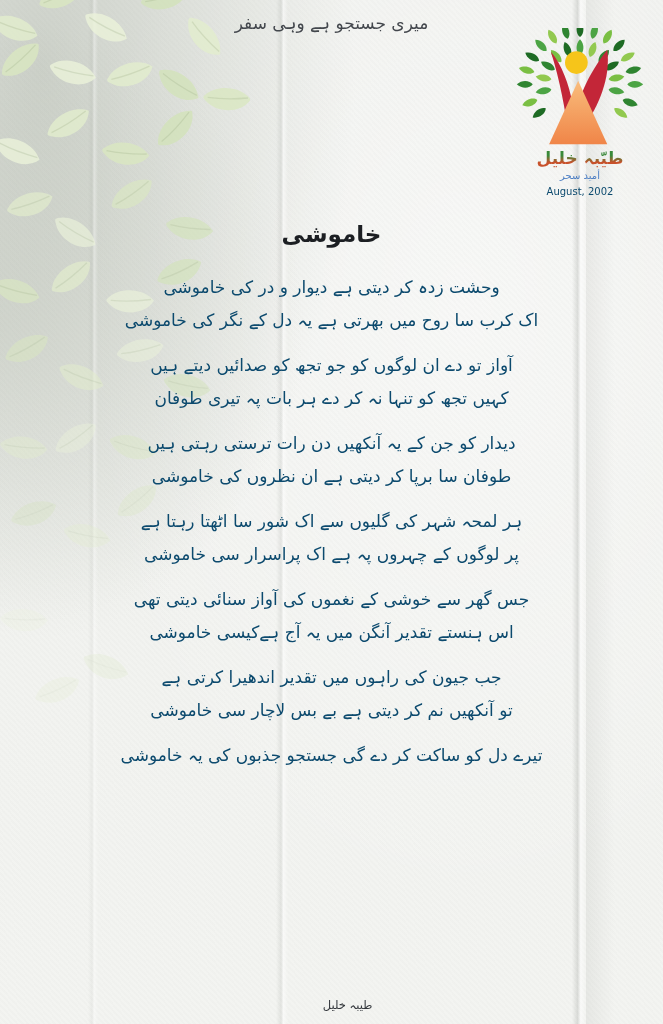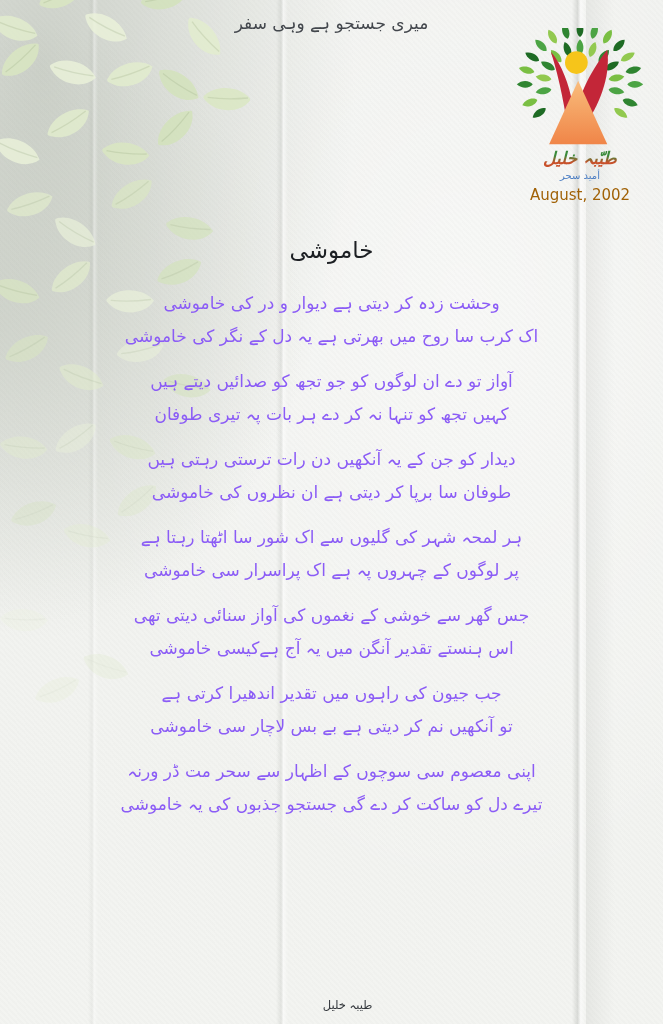--- a/index.html
+++ b/index.html
@@ -43,29 +43,29 @@
     position:absolute;bottom:12px;left:0;width:100%;text-align:center;
     font-size:11.5px;color:#33373c;direction:rtl;padding-left:16px;
   }
   
   .logo-block{position:absolute;top:28px;left:505px;width:150px;text-align:center;}
   .tree-svg{width:128px;height:120px;display:block;margin:0 auto;}
   .logo-name{
     font-size:17px;font-weight:bold;direction:rtl;line-height:1.2;
     background:linear-gradient(to bottom,#3a8a3a 38%,#c8512b 72%);
     -webkit-background-clip:text;background-clip:text;
-    -webkit-text-fill-color:transparent;color:#3a8a3a;font-style:italic;
+    -webkit-text-fill-color:transparent;color:#3a8a3a;
   }
   .logo-subtitle{font-size:10px;color:#4d7fc4;direction:rtl;margin-top:2px;}
-  .logo-date{font-size:15px;color:#a16207;margin-top:5px;}
+  .logo-date{font-size:10px;color:#0c4a6e;margin-top:5px;}
   
   .poem{position:absolute;top:218px;left:0;width:100%;text-align:center;direction:rtl;}
-  .poem-title{font-size:23px;font-weight:normal;color:#1c1f23;line-height:33px;margin:16px 0 20px 0;}
+  .poem-title{font-size:23px;font-weight:bold;color:#1c1f23;line-height:33px;margin:0 0 20px 0;}
   .couplet{margin:0 0 12px 0;}
-  .line{font-size:17px;line-height:33px;color:#8b5cf6;white-space:nowrap;}
+  .line{font-size:17px;line-height:33px;color:#0c4a6e;white-space:nowrap;}
 </style>
 </head>
 <body>
 
 <div class="wall-texture"></div>
 <div class="corner-shade"></div>
 <div class="seam seam-a"></div>
 <div class="seam seam-b"></div>
 <div class="seam seam-c"></div>
 <div class="seam seam-c-shadow"></div>
@@ -200,18 +200,17 @@
   </div>
   <div class="couplet">
     <div class="line">جس گھر سے خوشی کے نغموں کی آواز سنائی دیتی تھی</div>
     <div class="line">اس ہنستے تقدیر آنگن میں یہ آج ہےکیسی خاموشی</div>
   </div>
   <div class="couplet">
     <div class="line">جب جیون کی راہوں میں تقدیر اندھیرا کرتی ہے</div>
     <div class="line">تو آنکھیں نم کر دیتی ہے بے بس لاچار سی خاموشی</div>
   </div>
   <div class="couplet">
-    <div class="line">اپنی معصوم سی سوچوں کے اظہار سے سحر مت ڈر ورنہ</div>
     <div class="line">تیرے دل کو ساکت کر دے گی جستجو جذبوں کی یہ خاموشی</div>
   </div>
 </div>
 
 <div class="footer-author">طیبہ خلیل</div>
 
 </body></html>

